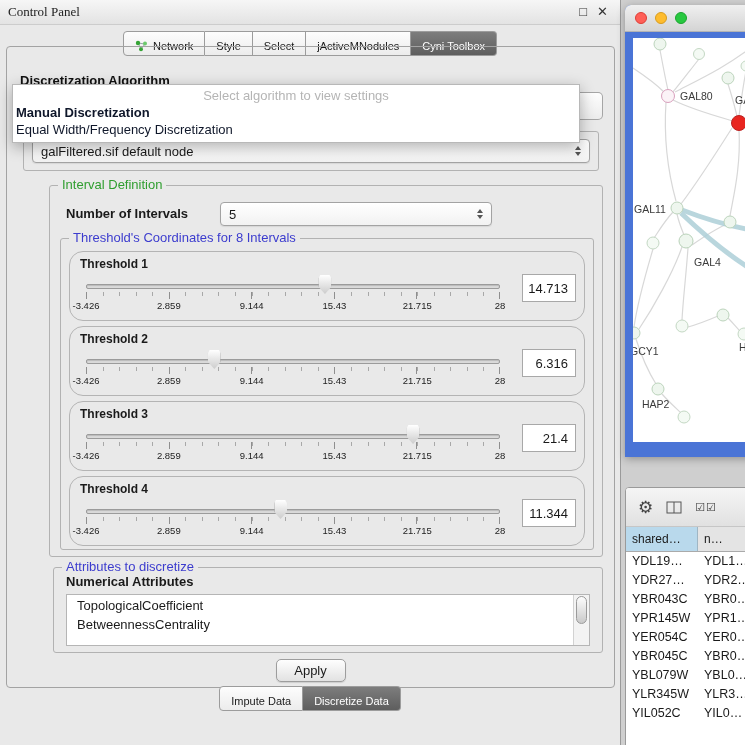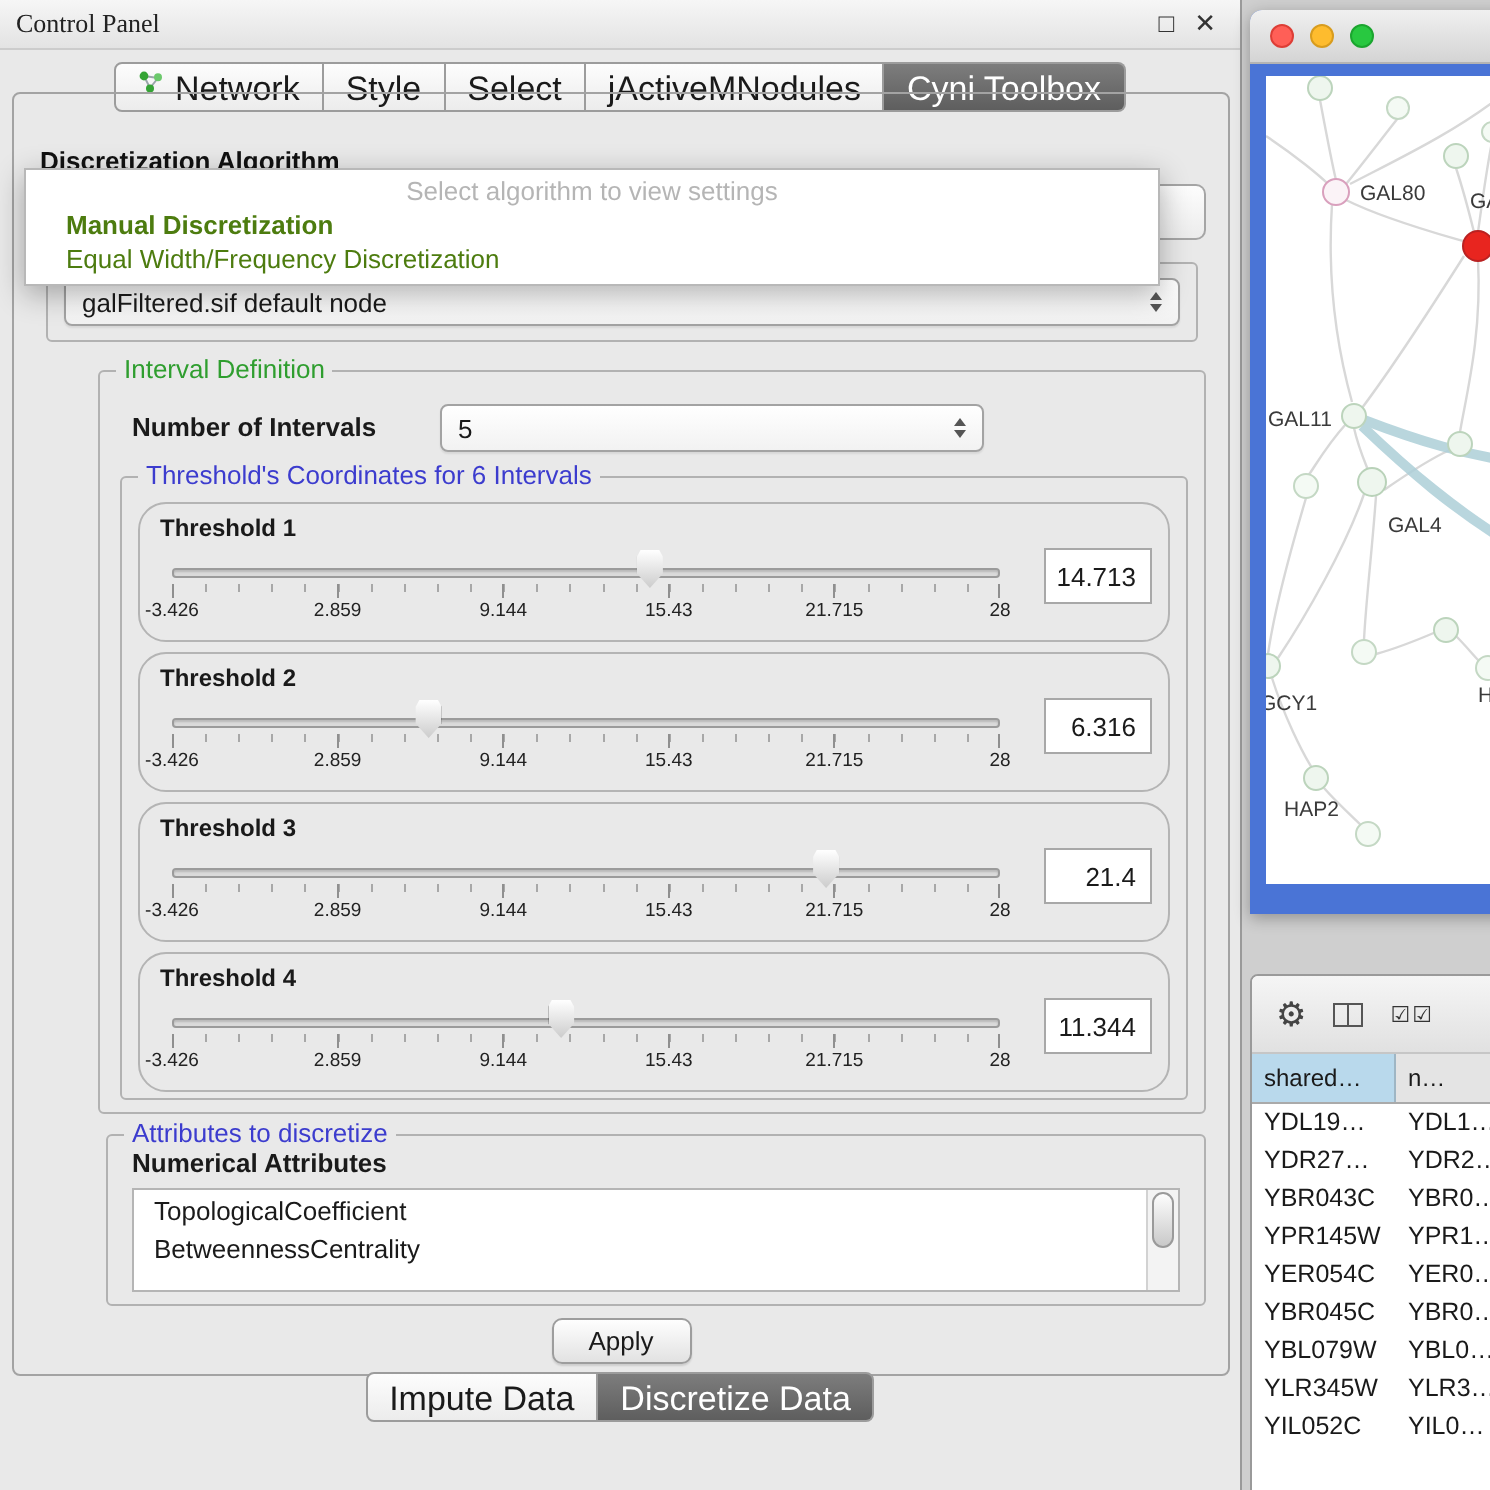--- a/index.html
+++ b/index.html
@@ -11,38 +11,38 @@
   .control-panel{position:absolute;left:0;top:0;width:620px;height:745px;background:#e9e9e9;
     border-right:1px solid #9a9a9a;}
   .cp-titlebar{height:24px;display:flex;align-items:center;padding:0 12px 0 8px;
     background:linear-gradient(#f6f6f6,#e3e3e3);border-bottom:1px solid #cccccc;color:#222;font-family:Liberation Serif, serif;}
   .win-controls{margin-left:auto;display:flex;gap:10px;font-size:13px;color:#333;}
   .win-controls span{cursor:default;}
 
   .seg-bar{position:absolute;left:0;right:0;display:flex;justify-content:center;}
   .cp-tabbar{top:31px;}
   .bottom-tabbar{top:686px;}
-  .seg-tab{padding:3px 11px;font-size:17px;background:linear-gradient(#fdfdfd,#ececec);
-    border:1px solid #9c9c9c;border-left:none;display:flex;align-items:flex-start;gap:5px;height:17px;}
+  .seg-tab{padding:3px 11px;font-size:11px;background:linear-gradient(#fdfdfd,#ececec);
+    border:1px solid #9c9c9c;border-left:none;display:flex;align-items:flex-end;gap:5px;height:17px;}
   .seg-tab:first-child{border-left:1px solid #9c9c9c;border-radius:4px 0 0 4px;}
   .seg-tab:last-child{border-radius:0 4px 4px 0;}
   .seg-tab.selected{background:linear-gradient(#7d7d7d,#5e5e5e);color:#fff;}
 
   .outer-panel{position:absolute;left:6px;top:46px;width:607px;height:640px;
     border:1px solid #a3a3a3;border-radius:4px;}
 
   .hidden-algo-label{position:absolute;left:20px;top:73px;font-size:13px;font-weight:bold;color:#111;z-index:10;}
   .combo-fragment{position:absolute;left:578px;top:92px;width:24px;height:26px;z-index:5;
     border:1px solid #a5a5a5;border-left:none;border-radius:0 5px 5px 0;
     background:linear-gradient(#fdfdfd,#ececec);}
 
   .algo-popup{position:absolute;left:12px;top:84px;width:566px;background:#fff;
     border:1px solid #b8b8b8;box-shadow:0 4px 14px rgba(0,0,0,.3);z-index:40;padding:2px 0 4px 0;}
   .popup-hint{text-align:center;color:#b5b5b5;height:17px;line-height:17px;}
-  .popup-opt{height:17px;line-height:17px;padding-left:20px;color:#4d7c0f;}
+  .popup-opt{height:17px;line-height:17px;padding-left:3px;color:#0f172a;}
   .popup-opt.bold{font-weight:bold;}
 
   .group{position:absolute;border:1px solid #b2b2b2;border-radius:3px;}
   .group-title{position:absolute;top:-9px;left:8px;background:#e9e9e9;padding:0 4px;font-size:13px;color:#111;white-space:nowrap;}
   .group-title.green{color:#2f9e2f;}
   .group-title.blue{color:#3c3cce;}
 
   .g-tabledata{left:16px;top:84px;width:574px;height:38px;}
   .combo{position:absolute;background:linear-gradient(#ffffff,#f2f2f2);border:1px solid #a3a3a3;
     border-radius:4px;display:flex;align-items:center;padding:0 8px;box-sizing:border-box;
@@ -182,21 +182,21 @@
         <span class="num-label">Number of Intervals</span>
         <div class="combo combo-num">
           <span>5</span>
           <span class="combo-arrows">
               <i class="up"></i>
               <i class="dn"></i>
             </span>
         </div>
 
         <div class="group g-thresholds">
-          <span class="group-title blue">Threshold's Coordinates for 6 Intervals</span>
+          <span class="group-title blue">Threshold's Coordinates for 8 Intervals</span>
           <div class="th-wrap">
   <div class="th-panel">
     <div class="th-title">Threshold 1</div>
     <div class="th-row">
       <div class="slider">
         <div class="rail">
           <div class="track"></div>
           <div class="ticks-minor"></div>
           <div class="ticks-major"></div>
           <div class="scale">

